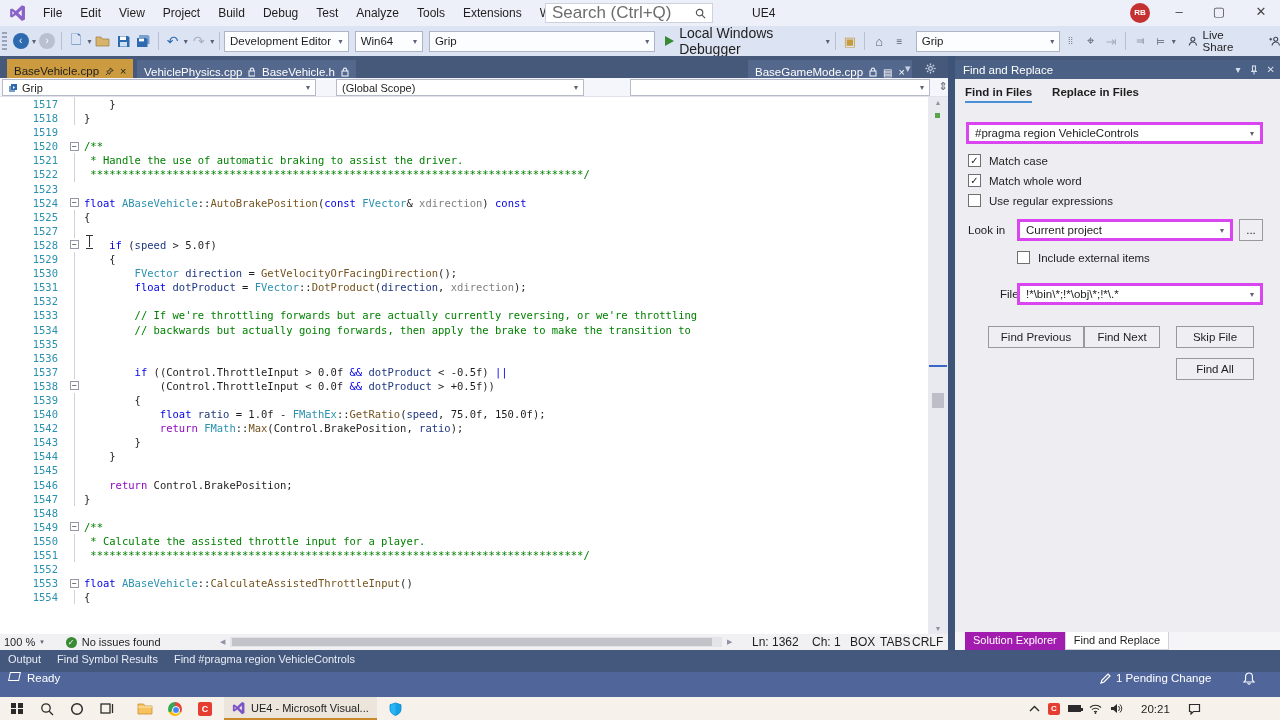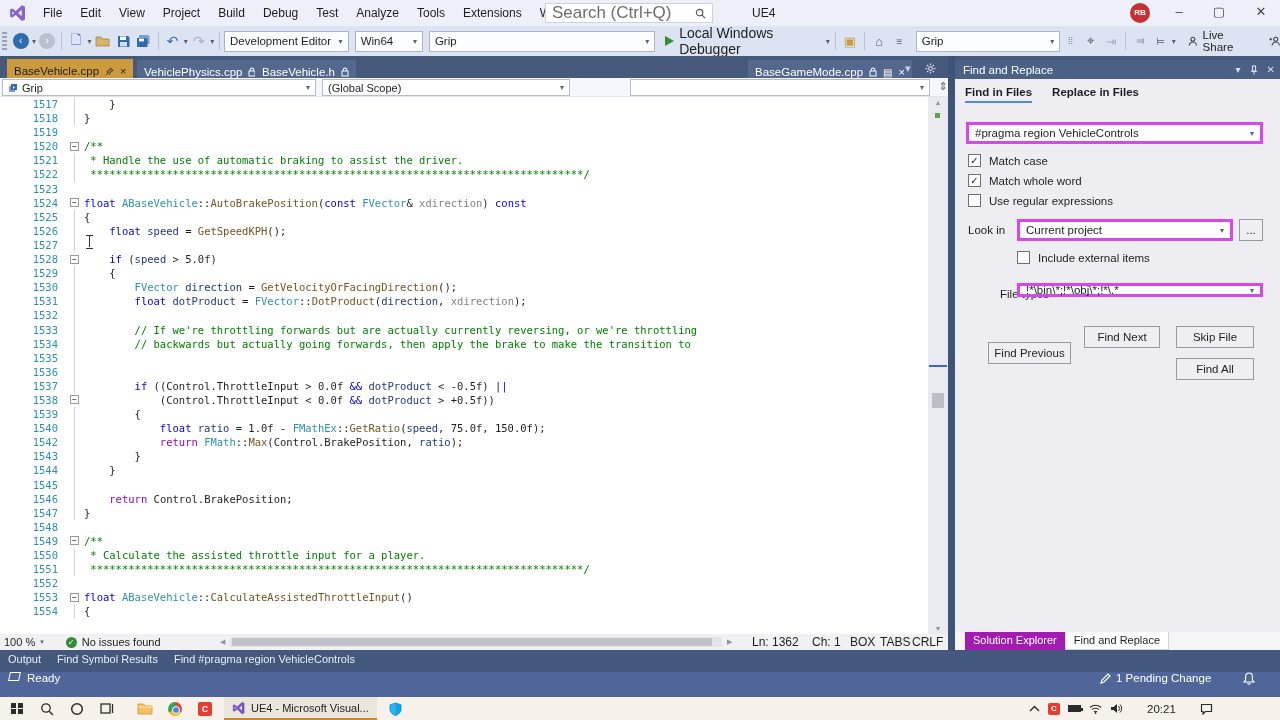--- a/index.html
+++ b/index.html
@@ -91,21 +91,21 @@
   .win-grid i { background:#2B2B2B; }
   .chrome-ico { width:14px; height:14px; border-radius:50%; background:conic-gradient(#EA4335 0 33%, #FBBC05 33% 66%, #34A853 66% 100%); position:relative; }
   .chrome-ico:after { content:""; position:absolute; left:4px; top:4px; width:6px; height:6px; border-radius:50%; background:#4285F4; border:1px solid #fff; }
   .red-app { width:14px; height:14px; background:#E53E30; border-radius:2px; color:#fff; font-size:9px; font-weight:bold; text-align:center; line-height:14px; }
   .vs-task { display:flex; align-items:center; height:23px; padding:0 8px; background:#EBE5DB; border-bottom:2px solid #C8882B; margin-left:4px; }
   .vs-task .lbl { font-size:11px; color:#1E1E1E; margin-left:5px; }
   .tray { position:absolute; left:1025px; top:0; height:23px; display:flex; align-items:center; }
   .tray .t-ico { margin:0 4px; color:#2B2B2B; font-size:11px; display:flex; align-items:center; }
   .battery { width:13px; height:7px; border:1px solid #2B2B2B; position:relative; background:#2B2B2B; }
   .battery:after { content:""; position:absolute; right:-3px; top:1.5px; width:2px; height:3px; background:#2B2B2B; }
-  .clock { font-size:11.5px; color:#1E1E1E; margin:0 20px; }
+  .clock { font-size:11.5px; color:#1E1E1E; margin:0 14px; }
 
   
   .find-panel { position:absolute; left:955px; top:60px; width:325px; height:572px; background:#EEEEF2; }
   .fp-title { position:absolute; left:0; top:0; width:325px; height:19px; background:#4A6084; color:#fff; font-size:11.5px; display:flex; align-items:center; padding-left:8px; }
   .fp-title .ticons { position:absolute; right:5px; display:flex; gap:9px; color:#D6DEEC; font-size:10px; }
   .fp-tabs { position:absolute; left:10px; top:26px; display:flex; gap:20px; }
   .fp-tab { font-size:11.5px; font-weight:bold; color:#1E1E1E; padding-bottom:3px; }
   .fp-tab.active { border-bottom:2px solid #4A90D9; }
   .fp-combo { position:absolute; background:#FFFFFF; border:3px solid #d946ef; font-size:11.5px; color:#1E1E1E; display:flex; align-items:center; justify-content:space-between; padding:0 6px; }
   .fp-combo .arr { font-size:8px; color:#5A6273; }
@@ -291,21 +291,21 @@
       <span style="display:flex; align-items:center;">
         <svg width="10" height="10" viewBox="0 0 10 10" style="margin-right:4px;">
             <rect x="1" y="3" width="6" height="6" fill="#7A9CC6"></rect>
             <rect x="3" y="1" width="6" height="6" fill="#2D6AB0"></rect>
             <path d="M5 3 l2 1.5 -2 1.5" fill="#fff"></path>
           </svg>
         <span>Grip</span>
       </span>
         <span class="arr">▾</span>
     </div>
-    <div class="nav-combo" style="left:322px; width:248px;justify-content:space-between;">
+    <div class="nav-combo" style="left:336px; width:248px;justify-content:space-between;">
       <span>(Global Scope)</span>
         <span class="arr">▾</span>
     </div>
     <div class="nav-combo" style="left:630px; width:300px;">
       <span></span>
         <span class="arr">▾</span>
     </div>
     <div class="split-handle">⇕</div>
   </div>
 
@@ -313,21 +313,20 @@
     <div id="code-lines">
         <div class="code-row"><span class="ln">1517</span><span class="fold"><span class="vline"></span></span><span class="code"><span class="s-p">    }</span></span></div>
         <div class="code-row"><span class="ln">1518</span><span class="fold"><span class="vline"></span></span><span class="code"><span class="s-p">}</span></span></div>
         <div class="code-row"><span class="ln">1519</span><span class="fold"></span><span class="code"></span></div>
         <div class="code-row"><span class="ln">1520</span><span class="fold"><span class="box">−</span></span><span class="code"><span class="s-c">/**</span></span></div>
         <div class="code-row"><span class="ln">1521</span><span class="fold"><span class="vline"></span></span><span class="code"><span class="s-c"> * Handle the use of automatic braking to assist the driver.</span></span></div>
         <div class="code-row"><span class="ln">1522</span><span class="fold"><span class="vline"></span></span><span class="code"><span class="s-c"> ******************************************************************************/</span></span></div>
         <div class="code-row"><span class="ln">1523</span><span class="fold"></span><span class="code"></span></div>
         <div class="code-row"><span class="ln">1524</span><span class="fold"><span class="box">−</span></span><span class="code"><span class="s-k">float </span><span class="s-t">ABaseVehicle</span><span class="s-p">::</span><span class="s-f">AutoBrakePosition</span><span class="s-p">(</span><span class="s-k">const </span><span class="s-t">FVector</span><span class="s-p">&amp; </span><span class="s-prm">xdirection</span><span class="s-p">) </span><span class="s-k">const</span></span></div>
         <div class="code-row"><span class="ln">1525</span><span class="fold"><span class="vline"></span></span><span class="code"><span class="s-p">{</span></span></div>
-        <div class="code-row"><span class="ln">1526</span><span class="fold"><span class="vline"></span></span><span class="code"><span class="s-p">    </span><span class="s-k">float </span><span class="s-v">speed</span><span class="s-p"> = </span><span class="s-f">GetSpeedKPH</span><span class="s-p">();</span></span></div>
         <div class="code-row"><span class="ln">1527</span><span class="fold"><span class="vline"></span></span><span class="code"></span></div>
         <div class="code-row"><span class="ln">1528</span><span class="fold"><span class="box">−</span></span><span class="code"><span class="s-p">    </span><span class="s-k">if</span><span class="s-p"> (</span><span class="s-v">speed</span><span class="s-p"> &gt; 5.0f)</span></span></div>
         <div class="code-row"><span class="ln">1529</span><span class="fold"><span class="vline"></span></span><span class="code"><span class="s-p">    {</span></span></div>
         <div class="code-row"><span class="ln">1530</span><span class="fold"><span class="vline"></span></span><span class="code"><span class="s-p">        </span><span class="s-t">FVector</span><span class="s-p"> </span><span class="s-v">direction</span><span class="s-p"> = </span><span class="s-f">GetVelocityOrFacingDirection</span><span class="s-p">();</span></span></div>
         <div class="code-row"><span class="ln">1531</span><span class="fold"><span class="vline"></span></span><span class="code"><span class="s-p">        </span><span class="s-k">float </span><span class="s-v">dotProduct</span><span class="s-p"> = </span><span class="s-t">FVector</span><span class="s-p">::</span><span class="s-f">DotProduct</span><span class="s-p">(</span><span class="s-v">direction</span><span class="s-p">, </span><span class="s-prm">xdirection</span><span class="s-p">);</span></span></div>
         <div class="code-row"><span class="ln">1532</span><span class="fold"><span class="vline"></span></span><span class="code"></span></div>
         <div class="code-row"><span class="ln">1533</span><span class="fold"><span class="vline"></span></span><span class="code"><span class="s-p">        </span><span class="s-c">// If we're throttling forwards but are actually currently reversing, or we're throttling</span></span></div>
         <div class="code-row"><span class="ln">1534</span><span class="fold"><span class="vline"></span></span><span class="code"><span class="s-p">        </span><span class="s-c">// backwards but actually going forwards, then apply the brake to make the transition to</span></span></div>
         <div class="code-row"><span class="ln">1535</span><span class="fold"><span class="vline"></span></span><span class="code"><span class="s-p">        </span></span></div>
         <div class="code-row"><span class="ln">1536</span><span class="fold"><span class="vline"></span></span><span class="code"></span></div>
@@ -418,25 +417,25 @@
     <div class="fp-combo" style="left:62px; top:159px; width:216px; height:22px;">
       <span>Current project</span>
         <span class="arr">▾</span>
     </div>
     <div class="fp-btn" style="left:284px; top:159px; width:24px;">...</div>
     <div class="chk-row" style="position:absolute; left:62px; top:191px;">
       <span class="chk-box" id="chk-ext"></span>
       <span class="chk-lbl">Include external items</span>
     </div>
     <span class="fp-label" style="left:13px; top:228px;margin-left:32px;">File types</span>
-    <div class="fp-combo" style="left:62px; top:223px; width:246px; height:14px;">
+    <div class="fp-combo" style="left:62px; top:223px; width:246px; height:22px;">
       <span>!*\bin\*;!*\obj\*;!*\.*</span>
         <span class="arr">▾</span>
     </div>
-    <div class="fp-btn" style="left:33px; top:282px; width:83px;">Find Previous</div>
+    <div class="fp-btn" style="left:33px; top:266px; width:96px;">Find Previous</div>
     <div class="fp-btn" style="left:129px; top:266px; width:76px;">Find Next</div>
     <div class="fp-btn" style="left:221px; top:266px; width:78px;">Skip File</div>
     <div class="fp-btn" style="left:221px; top:298px; width:78px;">Find All</div>
     <div class="fp-bottom-tabs">
       <span class="fpb-tab solution">Solution Explorer</span>
       <span class="fpb-tab findrep">Find and Replace</span>
     </div>
   </div>
 
   <div class="panel-tabs-row">

